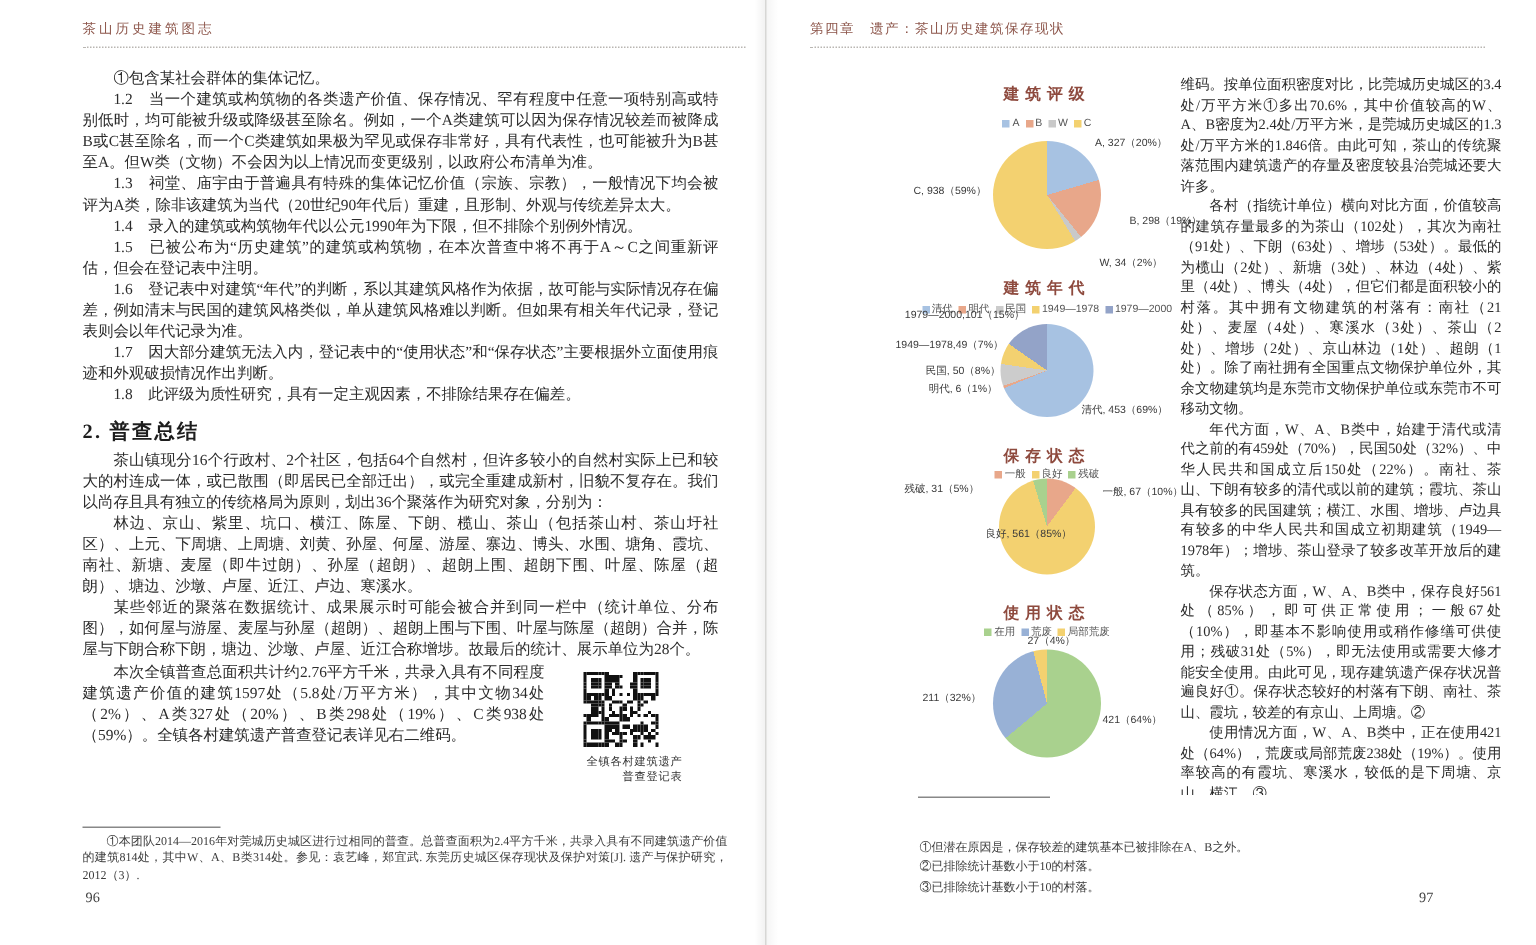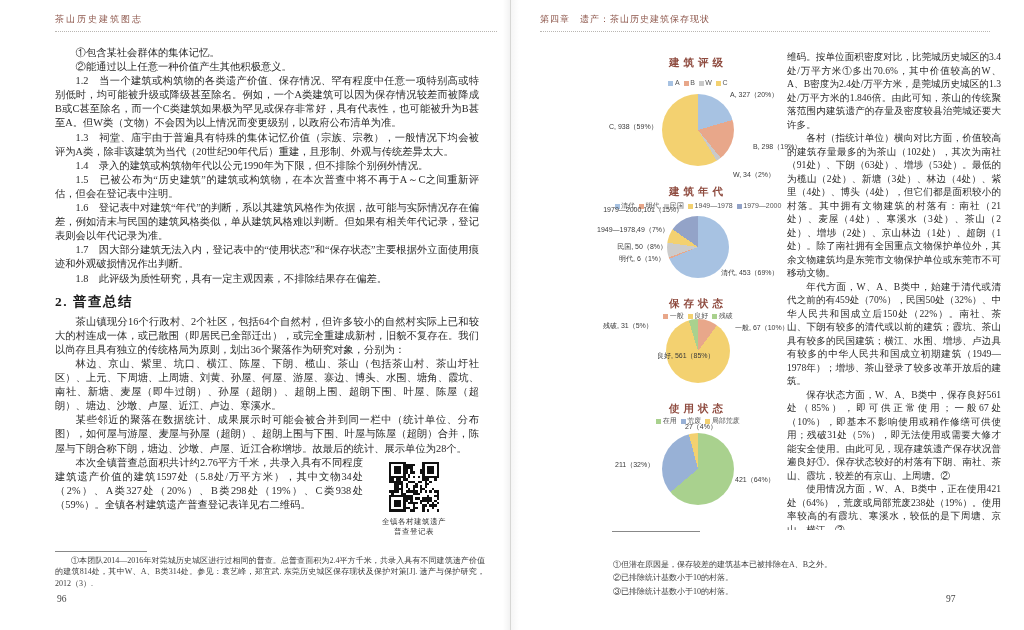--- a/index.html
+++ b/index.html
@@ -22,21 +22,21 @@
   .page-number { position:absolute; top:594px; font-size:9.5px; color:#444; }
   .pn-left { left:57px; }
   .pn-right { left:946px; }
 
   
   .left-body { position:absolute; left:55px; top:46px; width:424px; height:502px;
                overflow:hidden; font-size:10.3px; line-height:14.1px; text-align:justify; }
   .left-body p { text-indent:2em; }
   .section-heading { font-size:13.5px; font-weight:bold; letter-spacing:1.5px;
                      margin:9px 0 6px 0; text-indent:0 !important; color:#1d1d1d; }
-  .qr-float { float:right; width:82px; margin:6px 24px 2px 10px; text-align:center; }
+  .qr-float { float:right; width:82px; margin:6px 24px 2px 10px; text-align:right; }
   .qr-grid { width:50px; height:50px; margin:0 auto 5px auto; display:grid;
              grid-template-columns:repeat(21,1fr); grid-template-rows:repeat(21,1fr);
              background:#fff; }
   .qr-grid div.on { background:#111; }
   .qr-caption { font-size:7.5px; line-height:10px; color:#333; letter-spacing:0.5px; }
 
   .footnote-rule { position:absolute; height:0; border-top:1px solid #888; }
   .fr-left { left:55px; top:551px; width:92px; }
   .fr-right { left:612px; top:531px; width:88px; }
   .footnote { position:absolute; font-size:8px; line-height:11.3px; color:#3c3c3c; text-align:justify; }
@@ -76,21 +76,20 @@
 </head>
 <body>
 
 <div class="spread">
 
   <div class="running-head head-left">茶山历史建筑图志</div>
   <div class="head-rule rule-left"></div>
 
   <div class="left-body">
     <p>①包含某社会群体的集体记忆。</p>
-    <p>②能通过以上任意一种价值产生其他积极意义。</p>
     <p>1.2　当一个建筑或构筑物的各类遗产价值、保存情况、罕有程度中任意一项特别高或特别低时，均可能被升级或降级甚至除名。例如，一个A类建筑可以因为保存情况较差而被降成B或C甚至除名，而一个C类建筑如果极为罕见或保存非常好，具有代表性，也可能被升为B甚至A。但W类（文物）不会因为以上情况而变更级别，以政府公布清单为准。</p>
     <p>1.3　祠堂、庙宇由于普遍具有特殊的集体记忆价值（宗族、宗教），一般情况下均会被评为A类，除非该建筑为当代（20世纪90年代后）重建，且形制、外观与传统差异太大。</p>
     <p>1.4　录入的建筑或构筑物年代以公元1990年为下限，但不排除个别例外情况。</p>
     <p>1.5　已被公布为“历史建筑”的建筑或构筑物，在本次普查中将不再于A～C之间重新评估，但会在登记表中注明。</p>
     <p>1.6　登记表中对建筑“年代”的判断，系以其建筑风格作为依据，故可能与实际情况存在偏差，例如清末与民国的建筑风格类似，单从建筑风格难以判断。但如果有相关年代记录，登记表则会以年代记录为准。</p>
     <p>1.7　因大部分建筑无法入内，登记表中的“使用状态”和“保存状态”主要根据外立面使用痕迹和外观破损情况作出判断。</p>
     <p>1.8　此评级为质性研究，具有一定主观因素，不排除结果存在偏差。</p>
     <p class="section-heading">2. 普查总结</p>
     <p>茶山镇现分16个行政村、2个社区，包括64个自然村，但许多较小的自然村实际上已和较大的村连成一体，或已散围（即居民已全部迁出），或完全重建成新村，旧貌不复存在。我们以尚存且具有独立的传统格局为原则，划出36个聚落作为研究对象，分别为：</p>
     <p>林边、京山、紫里、坑口、横江、陈屋、下朗、榄山、茶山（包括茶山村、茶山圩社区）、上元、下周塘、上周塘、刘黄、孙屋、何屋、游屋、寨边、博头、水围、塘角、霞坑、南社、新塘、麦屋（即牛过朗）、孙屋（超朗）、超朗上围、超朗下围、叶屋、陈屋（超朗）、塘边、沙墩、卢屋、近江、卢边、寒溪水。</p>

